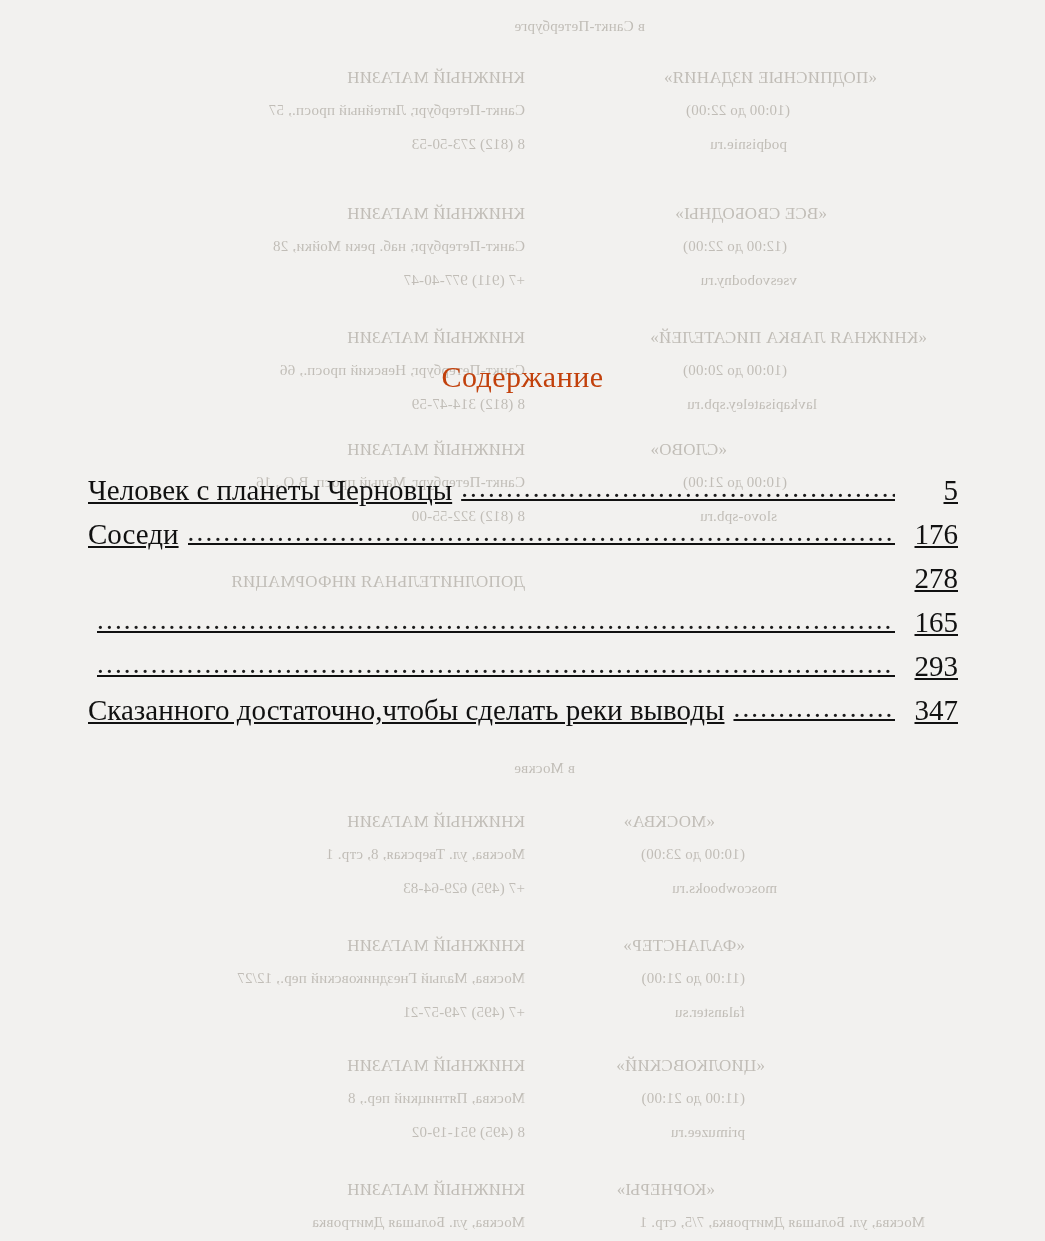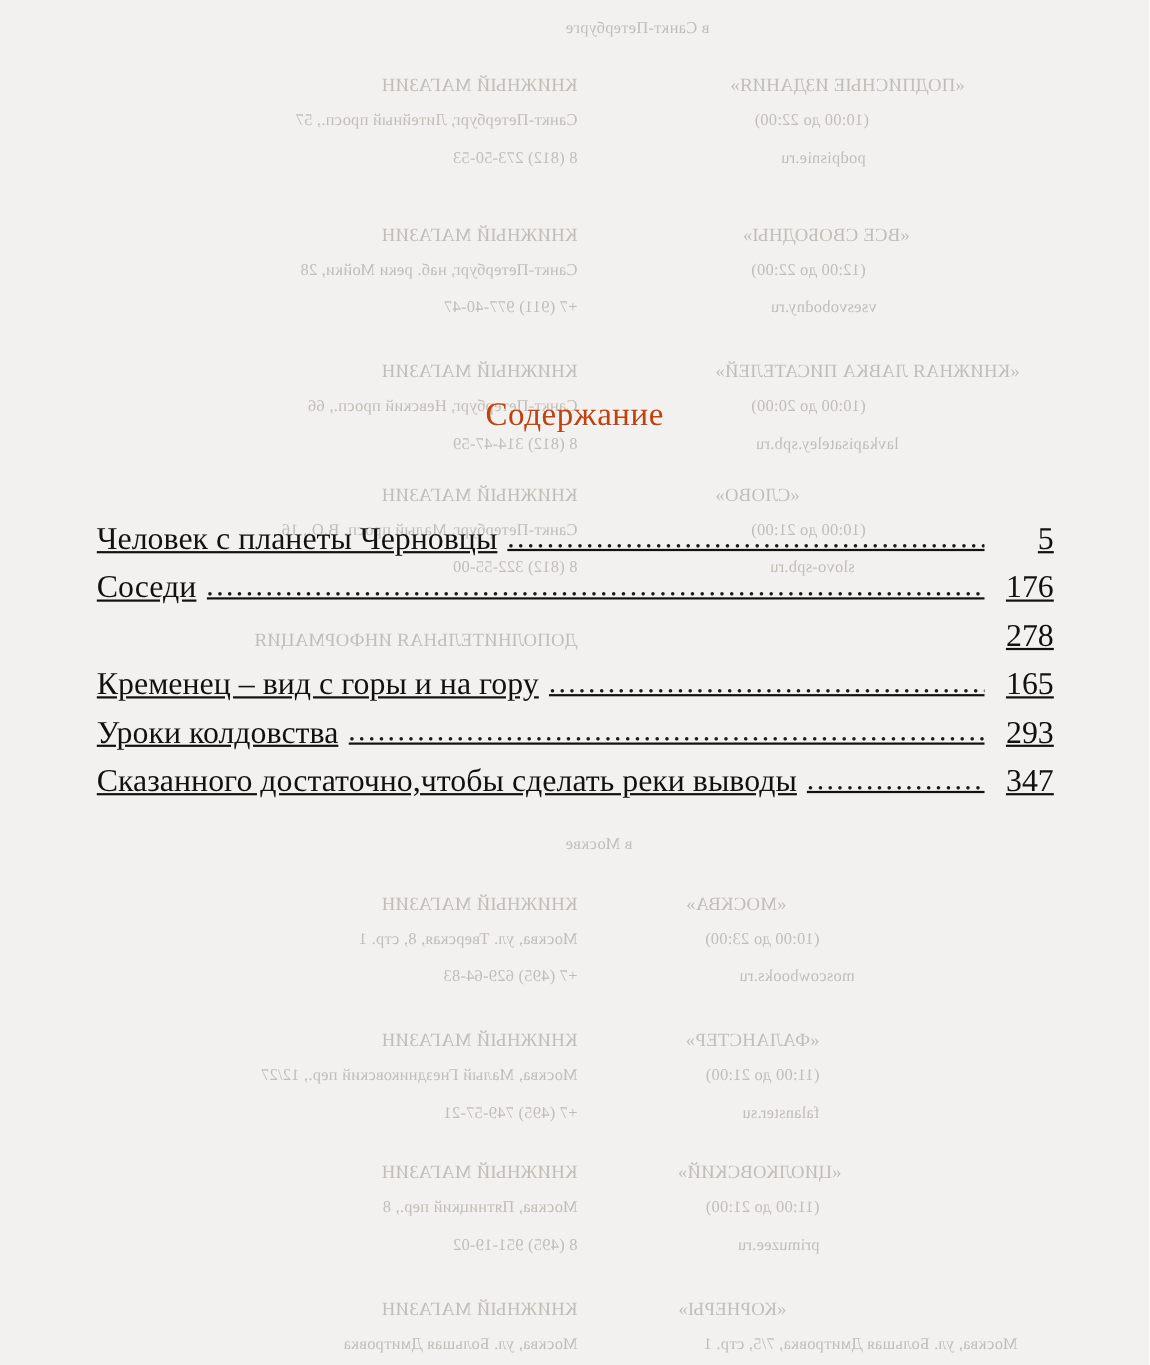--- a/index.html
+++ b/index.html
@@ -152,26 +152,24 @@
         <div class="toc-row">
           <span class="toc-label">Соседи</span>
           <span class="toc-dots">........................................................................................................................</span>
           <span class="toc-page">176</span>
         </div>
         <div class="toc-row nodots">
           <span class="toc-dots">........................................................................................................................</span>
           <span class="toc-page">278</span>
         </div>
         <div class="toc-row">
-          <span class="toc-label">Кременец – вид с горы и на гору</span>
           <span class="toc-dots">........................................................................................................................</span>
           <span class="toc-page">165</span>
         </div>
         <div class="toc-row">
-          <span class="toc-label">Уроки колдовства</span>
           <span class="toc-dots">........................................................................................................................</span>
           <span class="toc-page">293</span>
         </div>
         <div class="toc-row">
           <span class="toc-label">Сказанного достаточно,чтобы сделать реки выводы</span>
           <span class="toc-dots">........................................................................................................................</span>
           <span class="toc-page">347</span>
         </div>
       </div>
   </div>

